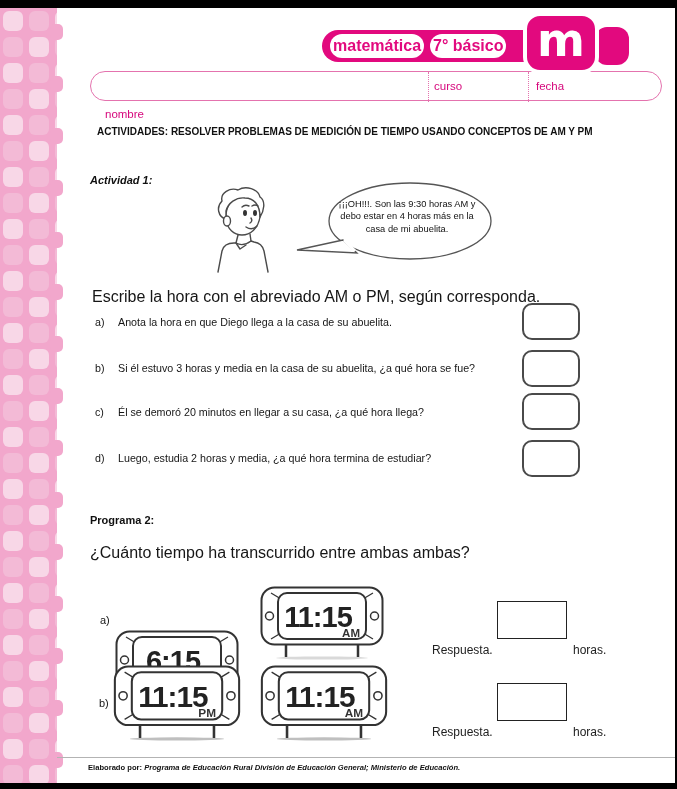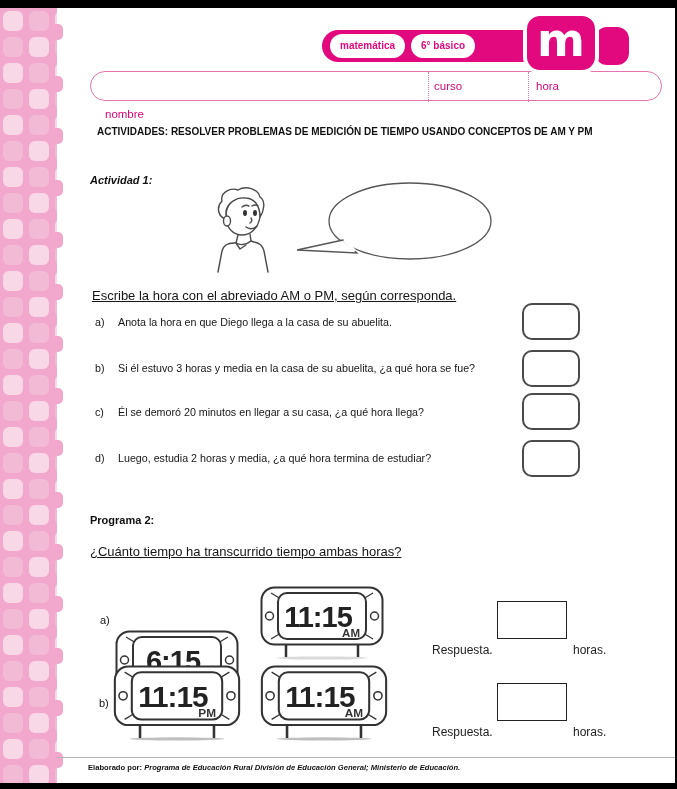--- a/index.html
+++ b/index.html
@@ -10,34 +10,34 @@
   .frame-top{left:0;top:0;width:677px;height:8px;background:#000;}
   .frame-bottom{left:0;top:783px;width:677px;height:6px;background:#000;}
   .frame-left{left:0;top:0;width:2px;height:789px;background:#000;}
   .frame-right{left:675px;top:0;width:2px;height:789px;background:#000;}
   
   .strip{left:0;top:8px;}
   
   .band{left:322px;top:30px;width:284px;height:32px;background:#e2097e;border-radius:16px;
         display:flex;align-items:center;gap:6px;padding-left:8px;box-sizing:border-box;z-index:1;}
   .badge{background:#fff;color:#e2097e;border-radius:13px;height:24px;line-height:24px;
-         padding:0 10px;font-size:10px;font-weight:bold;}
+         padding:0 3px;font-size:16px;font-weight:bold;}
   .logo-bump{left:595px;top:27px;width:34px;height:38px;background:#e2097e;border-radius:12px;z-index:1;}
   .logo{left:523px;top:12px;width:76px;height:62px;background:#e2097e;border:4px solid #fff;
         box-sizing:border-box;border-radius:17px;z-index:2;display:flex;align-items:center;
         justify-content:center;color:#fff;font-weight:bold;font-size:46px;line-height:1;
         font-family:"DejaVu Sans",sans-serif;padding-bottom:6px;}
   
   .form-row{left:90px;top:71px;width:572px;height:30px;border:1px solid #e473ae;border-radius:15px;box-sizing:border-box;}
   .form-label{position:absolute;top:8px;font-size:11.5px;color:#d6077c;}
   .form-sep{position:absolute;top:0;height:30px;border-left:1px dotted #e473ae;}
   
   .title{left:97px;top:126px;font-size:10px;font-weight:bold;white-space:nowrap;color:#101010;text-align:right;}
   .heading{font-size:11px;font-weight:bold;color:#101010;}
-  .body-text{font-size:13px;color:#161616;white-space:nowrap;text-decoration:underline;}
+  .body-text{font-size:16px;color:#161616;white-space:nowrap;}
   .q{font-size:10.7px;color:#161616;white-space:nowrap;display:flex;gap:11px;}
   .qlabel{min-width:12px;}
   .abox{width:58px;height:37px;border:2px solid #4a4a4a;border-radius:10px;box-sizing:border-box;background:#fff;}
   
   .bubble-text{left:334px;top:198px;width:146px;text-align:center;font-size:9.3px;line-height:1.32;color:#111;}
   
   .row-label{font-size:11px;color:#161616;}
   .resp-label{font-size:12px;color:#222;margin-top:30px;}
   .rbox{width:68px;height:36px;border:1.5px solid #222;background:#fff;}
   .clock svg text{font-family:"Liberation Sans",sans-serif;}
@@ -81,31 +81,31 @@
       <rect x="50" y="536" width="13" height="16" rx="5"></rect>
         <rect x="50" y="588" width="13" height="16" rx="5"></rect>
       <rect x="50" y="640" width="13" height="16" rx="5"></rect>
         <rect x="50" y="692" width="13" height="16" rx="5"></rect>
       <rect x="50" y="744" width="13" height="16" rx="5"></rect>
     </g>
   </svg>
 
   <div class="abs band">
     <span class="badge">matemática</span>
-    <span class="badge">6° básico</span>
+    <span class="badge">7° básico</span>
   </div>
   <div class="abs logo-bump"></div>
   <div class="abs logo">m</div>
 
   <div class="abs form-row">
     <span class="form-label" style="left:14px;margin-top:28px;">nombre</span>
     <div class="form-sep" style="left:337px;"></div>
     <span class="form-label" style="left:343px;">curso</span>
     <div class="form-sep" style="left:437px;"></div>
-    <span class="form-label" style="left:445px;">hora</span>
+    <span class="form-label" style="left:445px;">fecha</span>
     <div class="abs" style="left:60px;top:0;width:270px;height:30px;"></div>
     <div class="abs" style="left:380px;top:0;width:55px;height:30px;"></div>
     <div class="abs" style="left:485px;top:0;width:85px;height:30px;"></div>
   </div>
 
   <div class="abs title">ACTIVIDADES: RESOLVER PROBLEMAS DE MEDICIÓN DE TIEMPO USANDO CONCEPTOS DE AM Y PM</div>
 
   <div class="abs heading" style="left:90px;top:174px;font-style:italic;">Actividad 1:</div>
 
   <svg class="abs" style="left:210px;top:185px;" width="64" height="88" viewBox="0 0 64 88">
@@ -124,20 +124,21 @@
       <path d="M8,87 L12,66 Q14,58 24,58 L26,58 Q33,62 41,56 L44,57 Q52,58 54,66 L58,87" fill="#fff"></path>
       <path d="M26,58 L30,64 L36,60"></path>
     </g>
   </svg>
 
   <svg class="abs" style="left:295px;top:180px;" width="198" height="84" viewBox="0 0 198 84">
     <ellipse cx="115" cy="41" rx="81" ry="38" fill="#fff" stroke="#555" stroke-width="1.3"></ellipse>
     <path d="M48,60 L2,70 L62,73 Z" fill="#fff" stroke="#555" stroke-width="1.3"></path>
     <path d="M49,60 L60,71" stroke="#fff" stroke-width="3"></path>
   </svg>
+  <div class="abs bubble-text">¡¡¡OH!!!.  Son las 9:30 horas AM y debo estar en 4 horas más en la casa de mi abuelita.</div>
 
   <div class="abs body-text" style="left:92px;top:288px;">Escribe la hora con el abreviado AM o PM, según corresponda.</div>
 
   <div class="abs q" style="left:95px;top:316px;">
     <span class="qlabel">a)</span>
     <span>Anota la hora en que Diego llega a la casa de su abuelita.</span>
   </div>
   <div class="abs abox" style="left:522px;top:303px;"></div>
 
   <div class="abs q" style="left:95px;top:362px;">
@@ -152,21 +153,21 @@
   </div>
   <div class="abs abox" style="left:522px;top:393px;"></div>
 
   <div class="abs q" style="left:95px;top:452px;">
     <span class="qlabel">d)</span>
     <span>Luego, estudia 2 horas y media, ¿a qué hora termina de estudiar?</span>
   </div>
   <div class="abs abox" style="left:522px;top:440px;"></div>
 
   <div class="abs heading" style="left:90px;top:514px;">Programa 2:</div>
-  <div class="abs body-text" style="left:90px;top:544px;">¿Cuánto tiempo ha transcurrido tiempo ambas horas?</div>
+  <div class="abs body-text" style="left:90px;top:544px;">¿Cuánto tiempo ha transcurrido entre ambas ambas?</div>
 
   <div class="abs row-label" style="left:100px;top:614px;">a)</div>
 
   <div class="abs clock" style="left:115px;top:586px;margin-top:44px;">
     <svg width="124" height="74" viewBox="0 0 124 74">
       <ellipse cx="62" cy="72" rx="46" ry="1.6" fill="#d9d9d9"></ellipse>
       <rect x="1.5" y="1.5" width="121" height="57" rx="13" fill="#fff" stroke="#333" stroke-width="2"></rect>
       <path d="M11,7 L21,13 M113,7 L103,13 M11,53 L21,47 M113,53 L103,47" stroke="#333" stroke-width="1.3"></path>
       <rect x="18" y="7" width="88" height="46" rx="9" fill="#fff" stroke="#333" stroke-width="2"></rect>
       <circle cx="9.5" cy="30" r="4" fill="#fff" stroke="#333" stroke-width="1.5"></circle>

